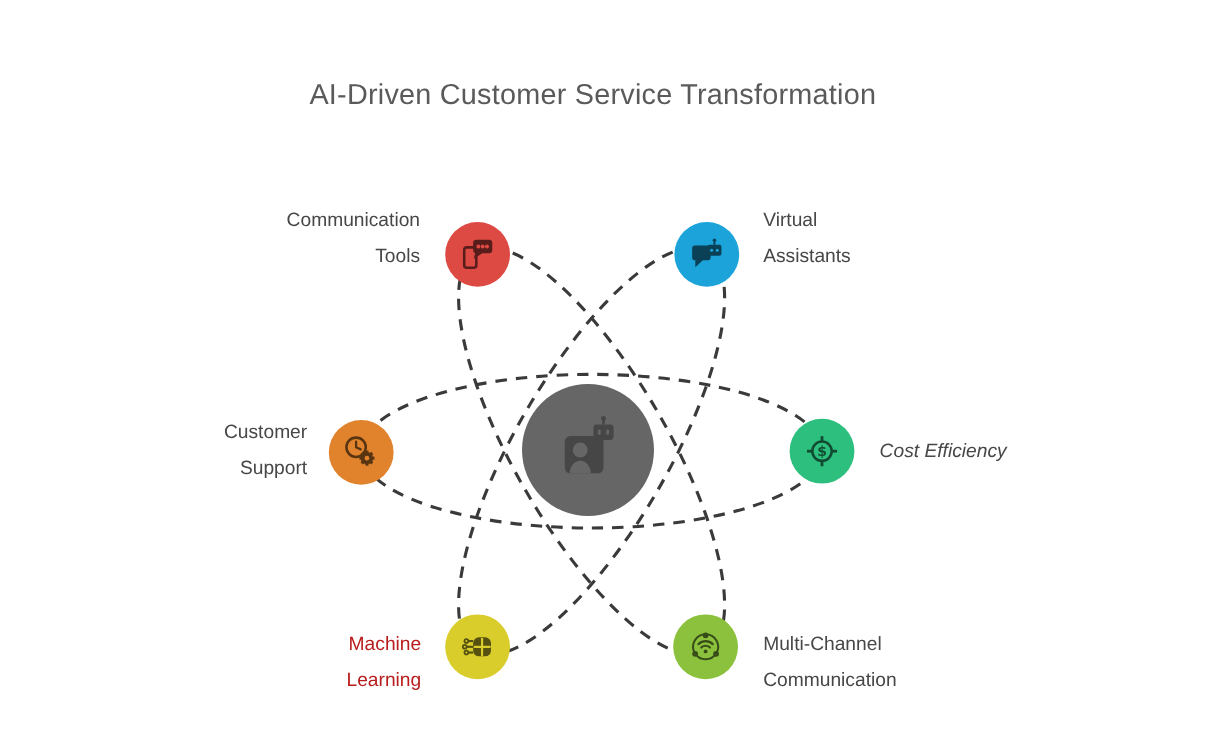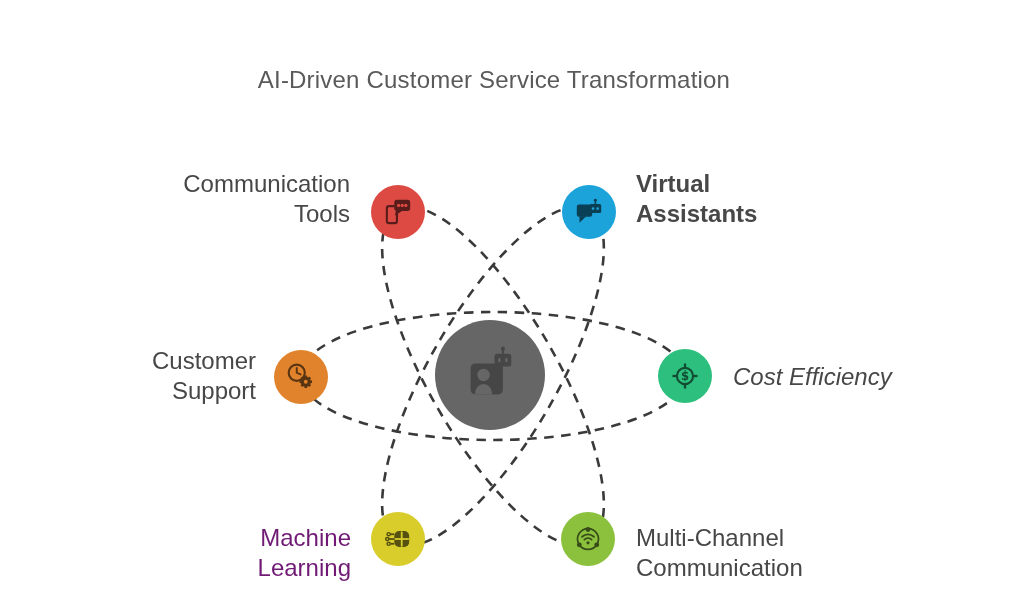--- a/index.html
+++ b/index.html
@@ -15,21 +15,21 @@
   .orbits ellipse{fill:none;stroke-width:2.6;stroke-dasharray:9.5 7.5;}
   .node{
     position:absolute;width:54px;height:54px;border-radius:50%;
     display:flex;align-items:center;justify-content:center;z-index:2;
   }
   .hub{
     position:absolute;left:435px;top:320px;width:110px;height:110px;border-radius:50%;
     display:flex;align-items:center;justify-content:center;z-index:2;
   }
   .label{
-    position:absolute;font-size:24px;line-height:30px;white-space:pre-line;z-index:3;
+    position:absolute;font-size:16px;line-height:30px;white-space:pre-line;z-index:3;
   }
   .ink{opacity:.6;}
   .hubink{opacity:.3;}
   
   .n-comm{left:371px;top:185px}
   .n-va  {left:562px;top:185px}
   .n-auto{left:274px;top:350px}
   .n-cost{left:658px;top:349px}
   .n-ml  {left:371px;top:512px}
   .n-mc  {left:561px;top:512px}
@@ -161,23 +161,23 @@
         <circle cx="24.2" cy="21.5" r="2.3" stroke="none"></circle>
         <path d="M12.6 16.6 A4.8 4.8 0 0 1 19.4 16.6" fill="none" stroke-width="1.7" stroke-linecap="round"></path>
         <path d="M10.4 13.9 A8 8 0 0 1 21.6 13.9" fill="none" stroke-width="1.7" stroke-linecap="round"></path>
         <circle cx="16" cy="19.6" r="1.5" stroke="none"></circle>
       </g>
     </svg>
   </div>
 
   <div class="label l-comm" style="color: rgb(71, 71, 71);">Communication
 Tools</div>
-  <div class="label l-va" style="color: rgb(71, 71, 71); font-weight: bold;">Virtual
+  <div class="label l-va" style="color: rgb(71, 71, 71);">Virtual
 Assistants</div>
   <div class="label l-auto" style="color: rgb(71, 71, 71);">Customer
 Support</div>
   <div class="label l-cost" style="color: rgb(71, 71, 71); font-style: italic;">Cost Efficiency</div>
-  <div class="label l-ml" style="color: #701a75;">Machine
+  <div class="label l-ml" style="color: #b91c1c;">Machine
 Learning</div>
   <div class="label l-mc" style="color: rgb(71, 71, 71);">Multi-Channel
 Communication</div>
 
 </div>
 
 </body></html>

